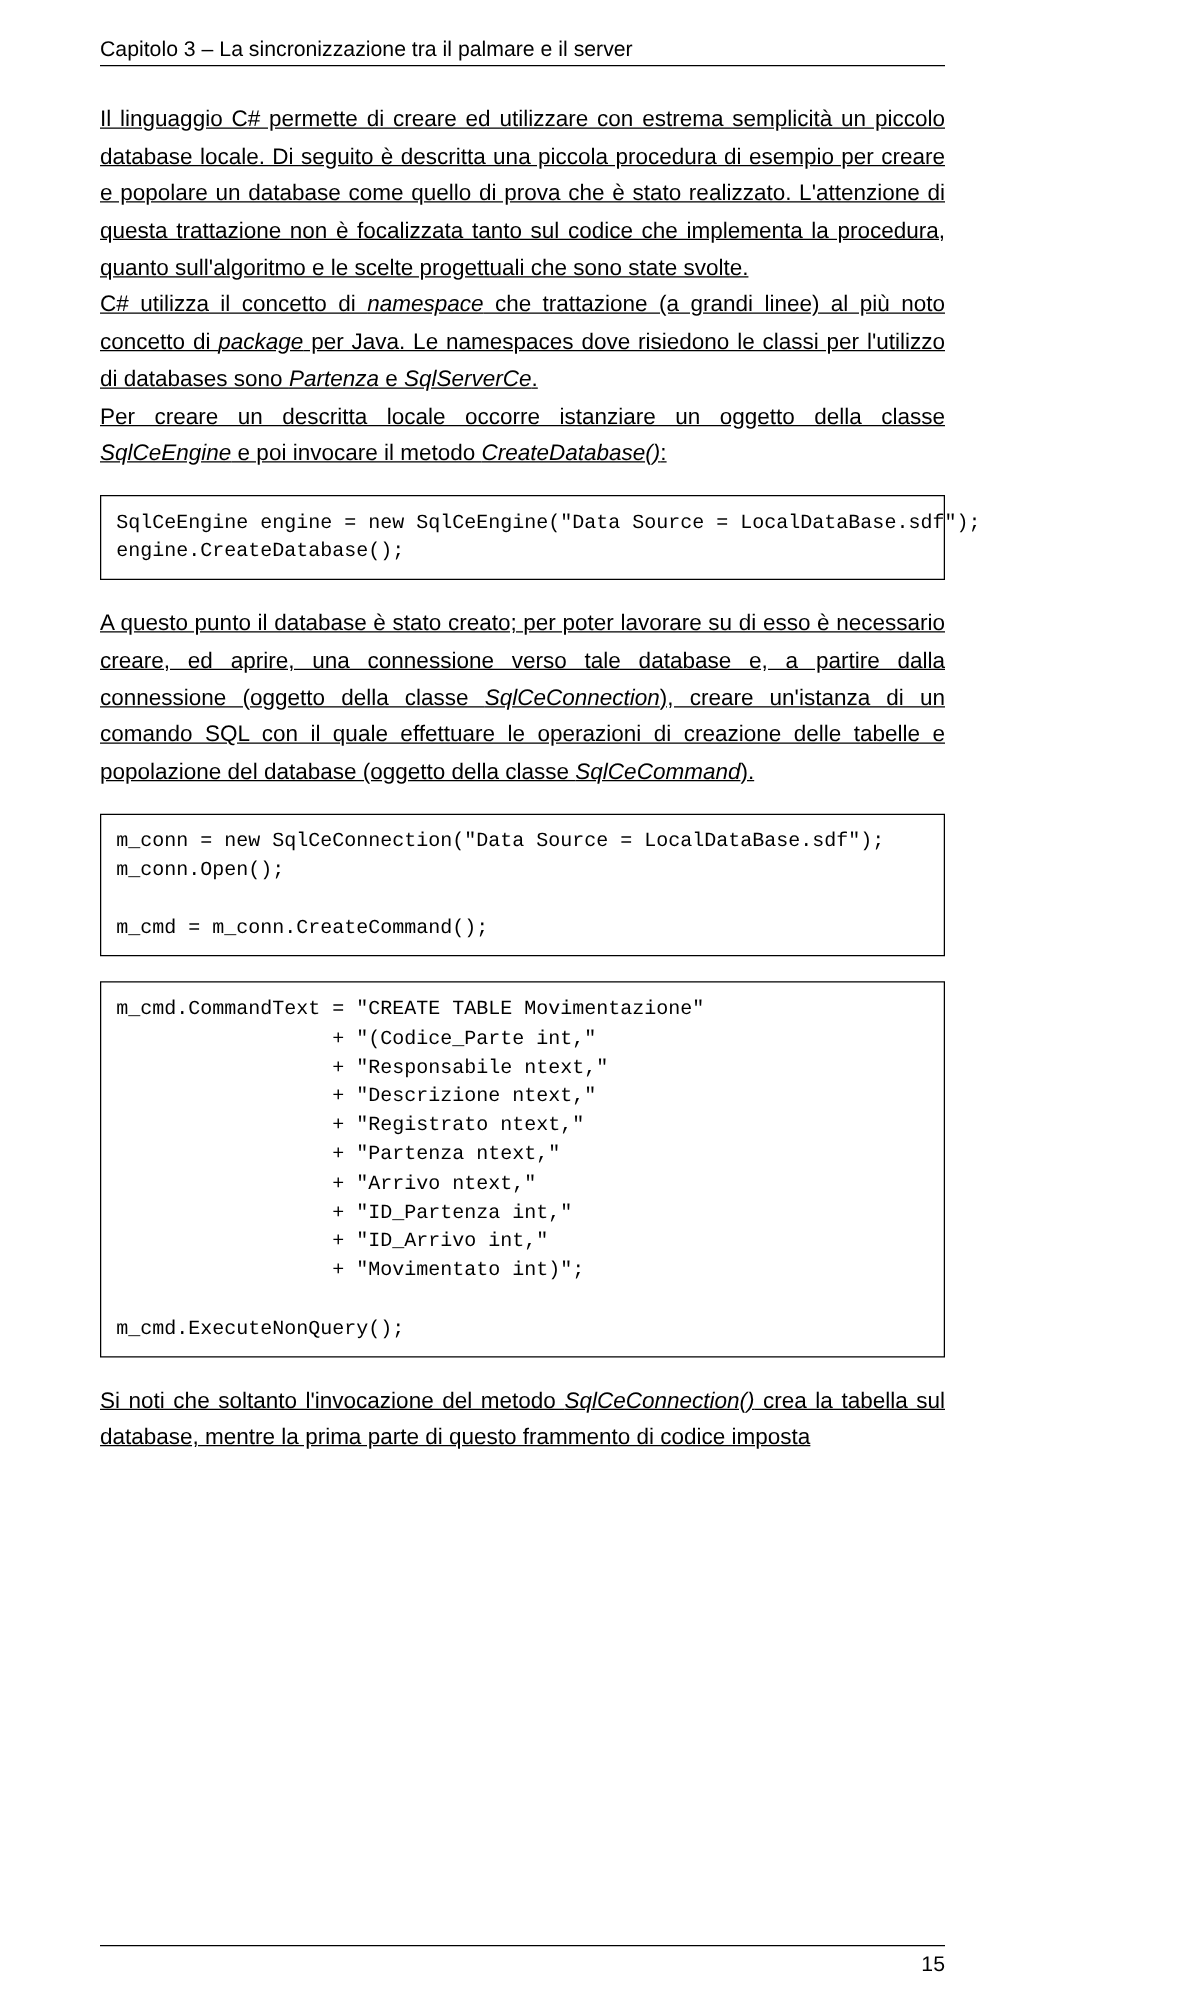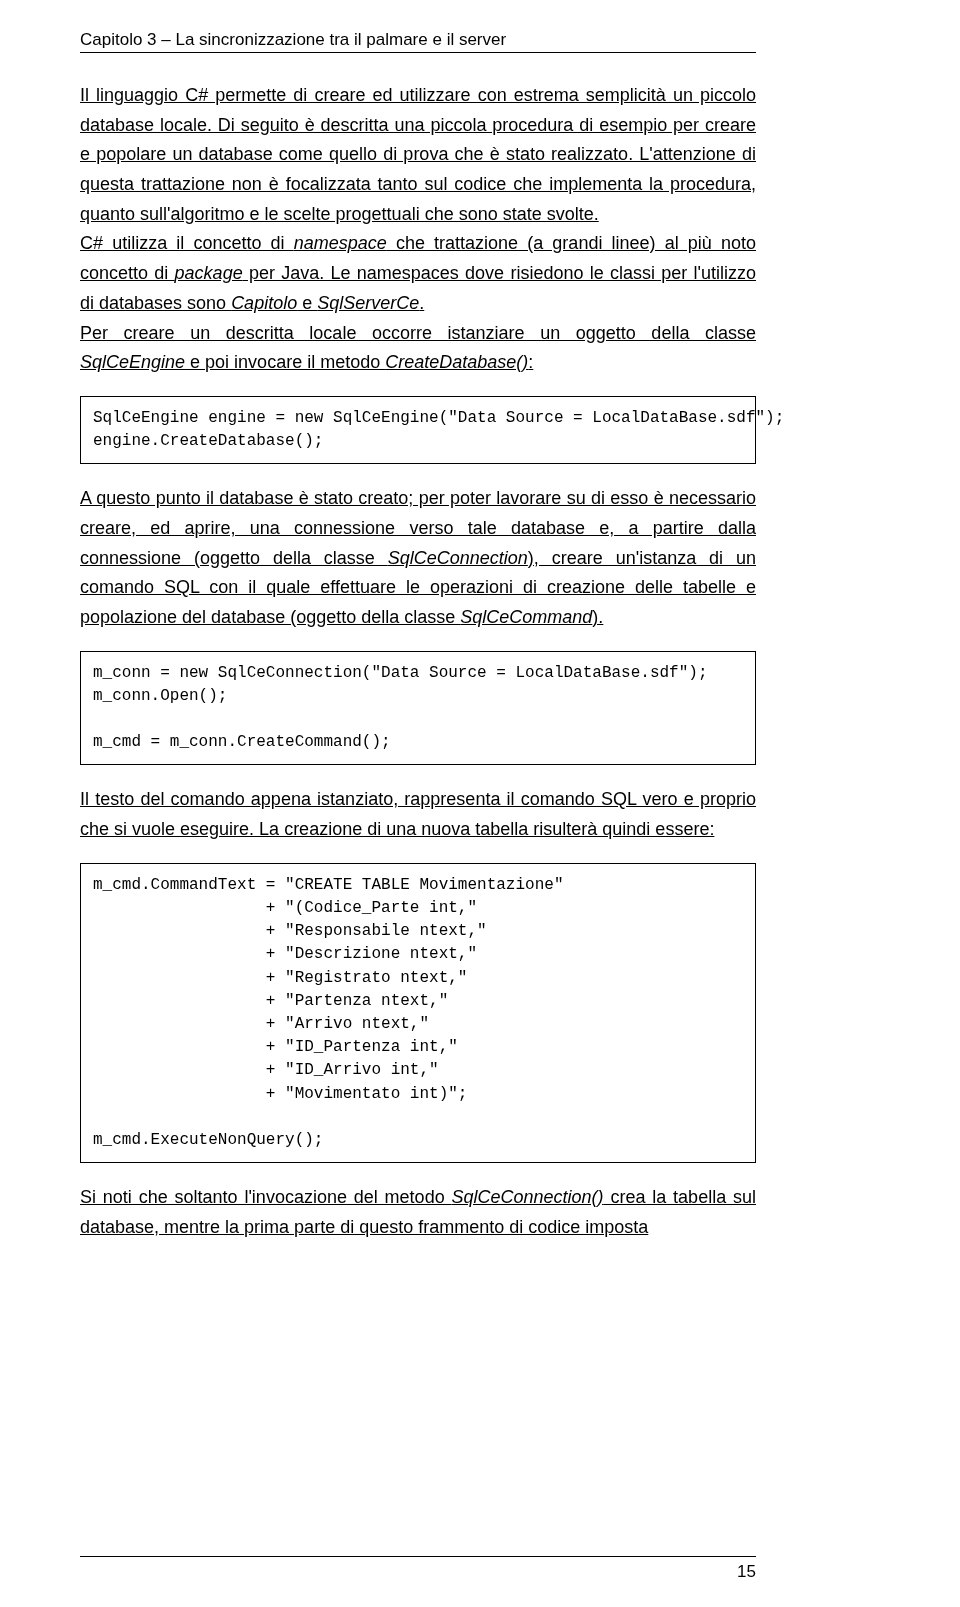--- a/index.html
+++ b/index.html
@@ -55,37 +55,36 @@
 </style>
 </head>
 <body>
 
 <div class="page">
 
   <div class="header">Capitolo 3 – La sincronizzazione tra il palmare e il server</div>
 
   <div class="body-text">
     <span>Il linguaggio C# permette di creare ed utilizzare con estrema semplicità un piccolo database locale. Di seguito è descritta una piccola procedura di esempio per creare e popolare un database come quello di prova che è stato realizzato. L'attenzione di questa trattazione non è focalizzata tanto sul codice che implementa la procedura, quanto sull'algoritmo e le scelte progettuali che sono state svolte.</span><br>
-    <span>C# utilizza il concetto di </span><span class="italic">namespace</span><span> che trattazione (a grandi linee) al più noto concetto di </span><span class="italic">package</span><span> per Java. Le namespaces dove risiedono le classi per l'utilizzo di databases sono </span><span class="italic">Capitolo</span><span> e </span><span class="italic">SqlServerCe</span><span>.</span><br>
+    <span>C# utilizza il concetto di </span><span class="italic">namespace</span><span> che trattazione (a grandi linee) al più noto concetto di </span><span class="italic">package</span><span> per Java. Le namespaces dove risiedono le classi per l'utilizzo di databases sono </span><span class="italic">Partenza</span><span> e </span><span class="italic">SqlServerCe</span><span>.</span><br>
     <span>Per creare un descritta locale occorre istanziare un oggetto della classe </span><span class="italic">SqlCeEngine</span><span> e poi invocare il metodo </span><span class="italic">CreateDatabase()</span><span>:</span>
   </div>
 
   <div class="code-box">SqlCeEngine engine = new SqlCeEngine("Data Source = LocalDataBase.sdf");
 engine.CreateDatabase();</div>
 
   <div class="body-text">
     <span>A questo punto il database è stato creato; per poter lavorare su di esso è necessario creare, ed aprire, una connessione verso tale database e, a partire dalla connessione (oggetto della classe </span><span class="italic">SqlCeConnection</span><span>), creare un'istanza di un comando SQL con il quale effettuare le operazioni di creazione delle tabelle e popolazione del database (oggetto della classe </span><span class="italic">SqlCeCommand</span><span>).</span>
   </div>
 
   <div class="code-box">m_conn = new SqlCeConnection("Data Source = LocalDataBase.sdf");
 m_conn.Open();
 
 m_cmd = m_conn.CreateCommand();</div>
 
-  <div class="body-text">Il testo del comando appena istanziato, rappresenta il comando SQL vero e proprio che si vuole eseguire. La creazione di una nuova tabella risulterà quindi essere:</div>
 
   <div class="code-box">m_cmd.CommandText = "CREATE TABLE Movimentazione"
                   + "(Codice_Parte int,"
                   + "Responsabile ntext,"
                   + "Descrizione ntext,"
                   + "Registrato ntext,"
                   + "Partenza ntext,"
                   + "Arrivo ntext,"
                   + "ID_Partenza int,"
                   + "ID_Arrivo int,"

